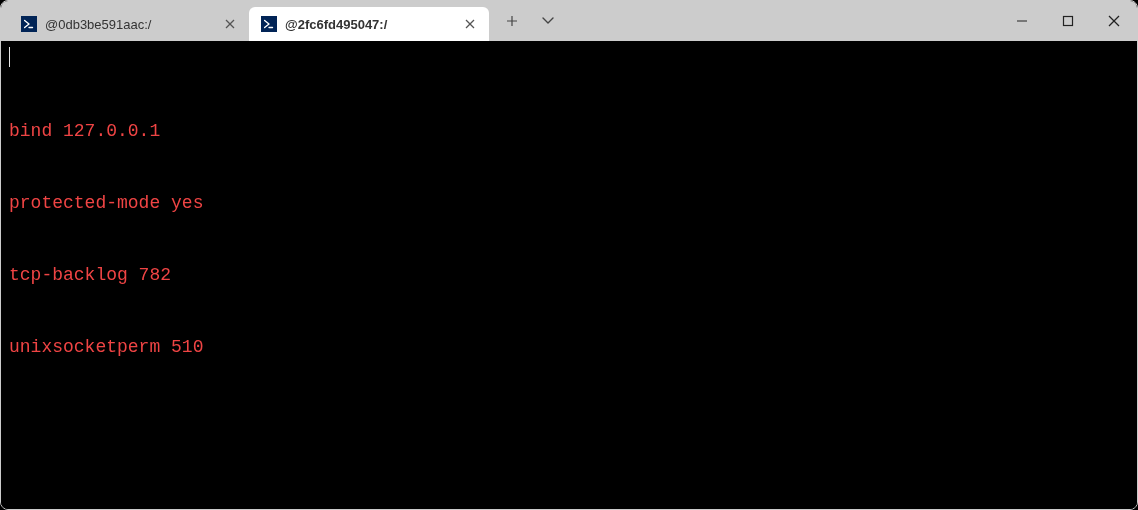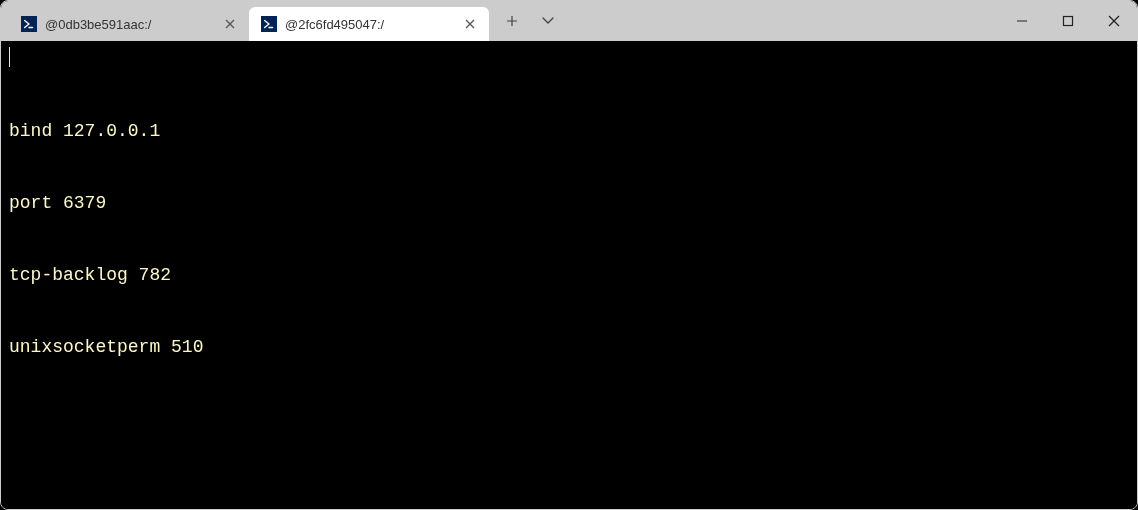--- a/index.html
+++ b/index.html
@@ -43,20 +43,21 @@
     position: relative;
     cursor: pointer;
   }
   .tab.inactive {
     background: transparent;
   }
   .tab.active {
     background: #ffffff;
     height: 34px;
     margin-top: 6px;
+    font-weight: bold;
   }
   .tab .ps-icon {
     width: 16px;
     height: 16px;
     background: #012456;
     display: inline-flex;
     align-items: center;
     justify-content: center;
     color: #fff;
     font-size: 10px;
@@ -108,21 +109,21 @@
     height: 40px;
     display: inline-flex;
     align-items: center;
     justify-content: center;
     color: #222;
     cursor: pointer;
   }
   .win-btn svg { display:block; }
   .terminal {
     background: #000;
-    color: #fef9c3;
+    color: #ef4444;
     font-family: Consolas, "Courier New", monospace;
     font-size: 18px;
     line-height: 24px;
     padding: 6px 8px 8px 8px;
     height: calc(510px - 40px);
     white-space: pre;
     overflow: hidden;
     position: relative;
   }
   .terminal .line { white-space: pre; }
@@ -203,21 +204,21 @@
           <line x1="1" y1="1" x2="11" y2="11" stroke="#222" stroke-width="1.2"></line>
           <line x1="11" y1="1" x2="1" y2="11" stroke="#222" stroke-width="1.2"></line>
         </svg>
     </div>
   </div>
 </div>
 
 <div class="terminal">
   <div class="cursor-caret"></div>
   <div class="line">bind 127.0.0.1</div>
-  <div class="line">port 6379</div>
+  <div class="line">protected-mode yes</div>
   <div class="line">tcp-backlog 782</div>
   <div class="line">unixsocketperm 510</div>
   
   
   
   
   
   
   
   

